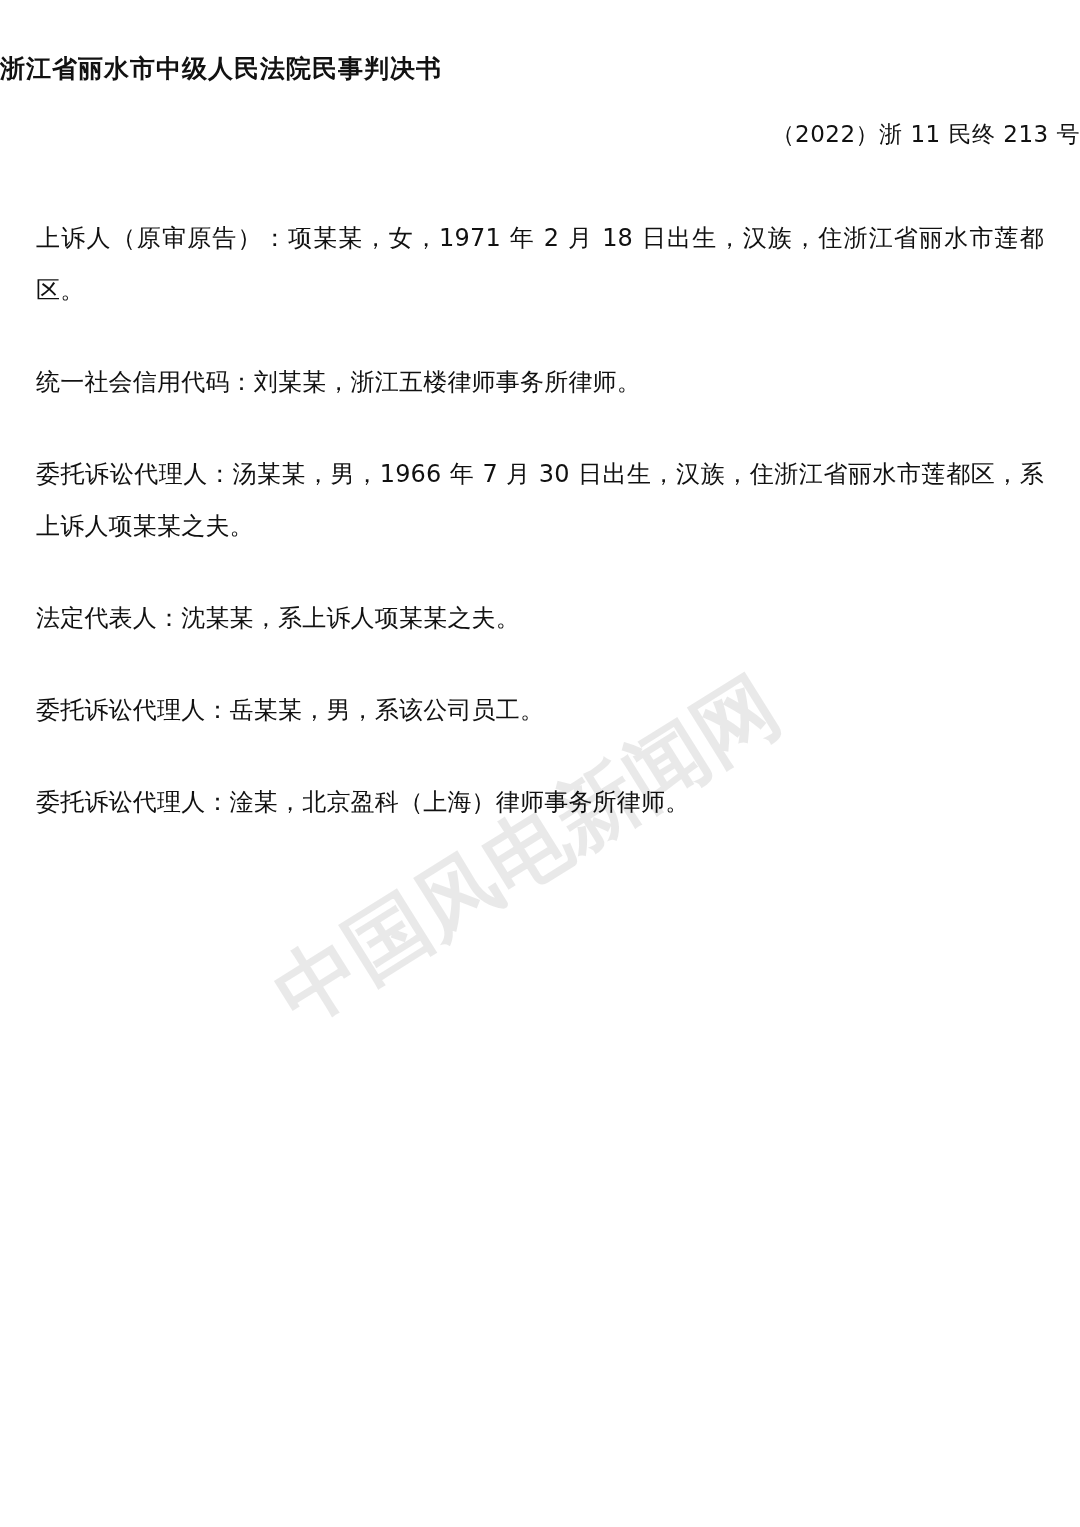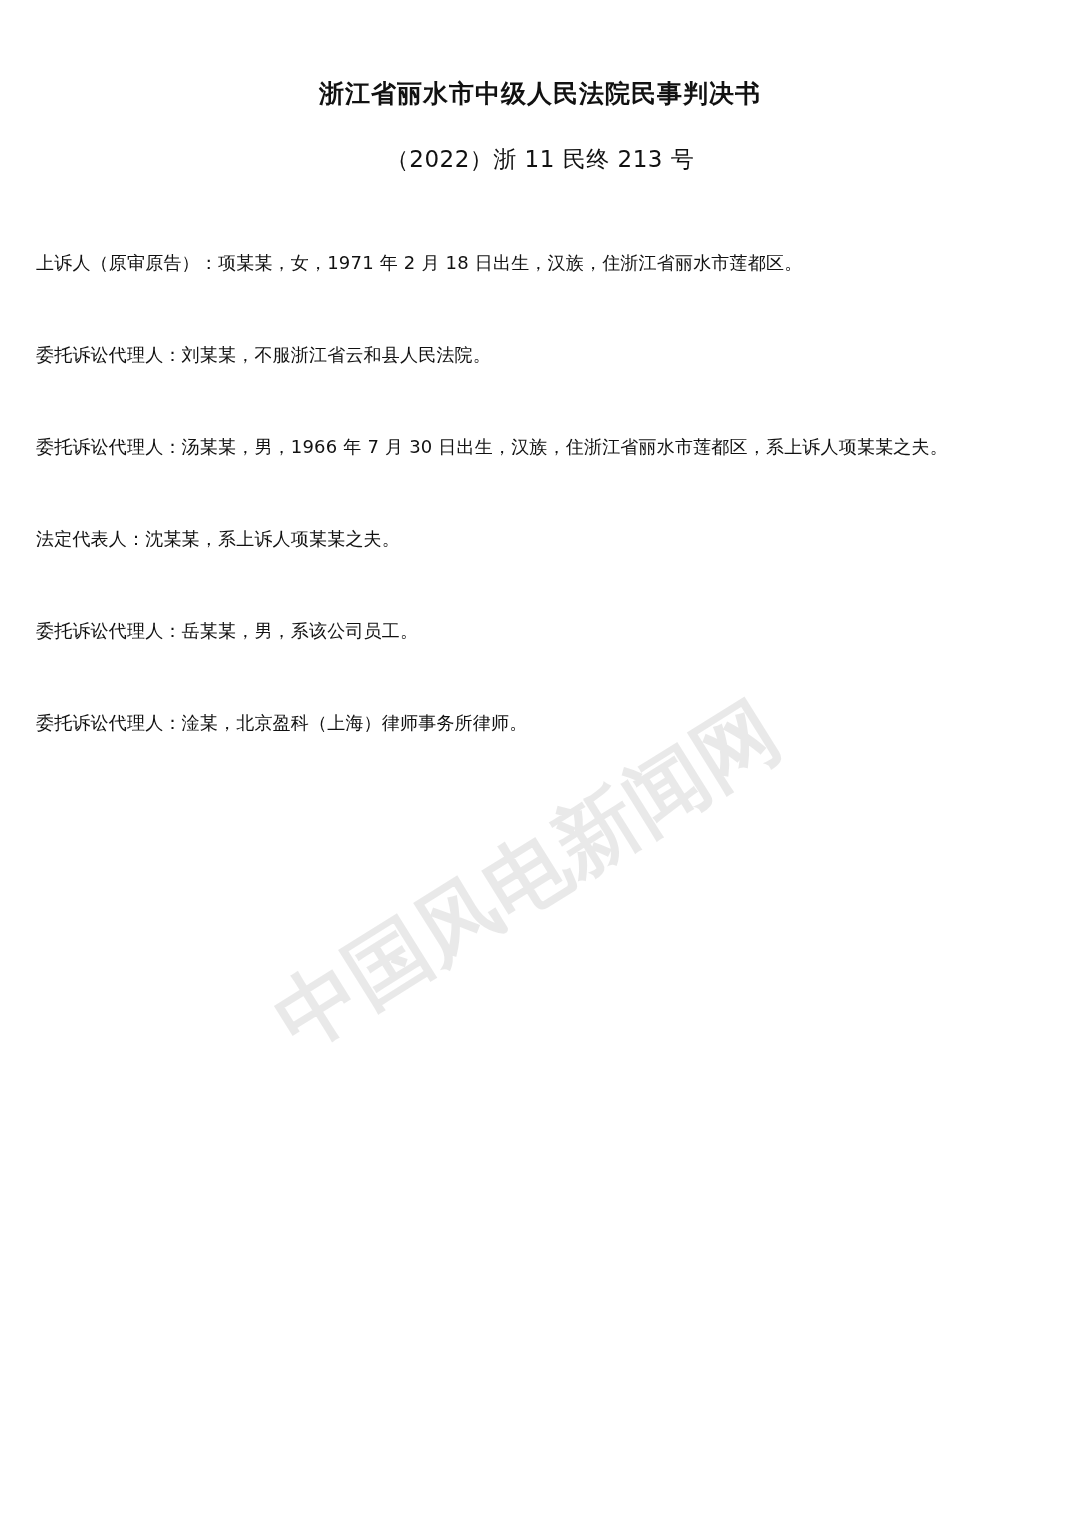--- a/index.html
+++ b/index.html
@@ -16,39 +16,39 @@
     overflow: hidden;
   }
   .page {
     position: relative;
     width: 1080px;
     min-height: 1527px;
     padding: 0;
     box-sizing: border-box;
   }
   .doc-title {
-    text-align: center;
+    text-align: left;
     font-weight: bold;
     font-size: 25px;
     letter-spacing: 1px;
-    margin: 77px 0 0 0;
+    margin: 52px 0 0 0;
     font-family: "DejaVu Sans", "Liberation Sans", sans-serif;
   }
   .doc-case-no {
-    text-align: center;
+    text-align: right;
     font-size: 23px;
     margin: 34px 0 4px 0;
     letter-spacing: 0.5px;
     font-family: "DejaVu Sans", "Liberation Sans", sans-serif;
   }
   .body-block {
     margin: 0 36px 0 36px;
   }
   p.para {
-    font-size: 18px;
+    font-size: 24px;
     line-height: 52px;
     margin: 0 0 40px 0;
     text-align: justify;
     letter-spacing: 0.2px;
     font-family: "DejaVu Sans", "Liberation Sans", sans-serif;
   }
   p.para.first {
     margin-top: 62px;
   }
   p.para.last {
@@ -83,20 +83,20 @@
 
   <div class="watermark">
     <span class="wm-line1">中国风电新闻网</span>
   </div>
 
   <h1 class="doc-title">浙江省丽水市中级人民法院民事判决书</h1>
   <div class="doc-case-no">（2022）浙 11 民终 213 号</div>
 
   <div class="body-block">
     <p class="para first">上诉人（原审原告）：项某某，女，1971 年 2 月 18 日出生，汉族，住浙江省丽水市莲都区。</p>
-    <p class="para">委托诉讼代理人：刘某某，不服浙江省云和县人民法院。</p>
+    <p class="para">统一社会信用代码：刘某某，浙江五楼律师事务所律师。</p>
     <p class="para">委托诉讼代理人：汤某某，男，1966 年 7 月 30 日出生，汉族，住浙江省丽水市莲都区，系上诉人项某某之夫。</p>
     <p class="para">法定代表人：沈某某，系上诉人项某某之夫。</p>
     <p class="para">委托诉讼代理人：岳某某，男，系该公司员工。</p>
     <p class="para">委托诉讼代理人：淦某，北京盈科（上海）律师事务所律师。</p>
   </div>
 
 </div>
 
 </body></html>

